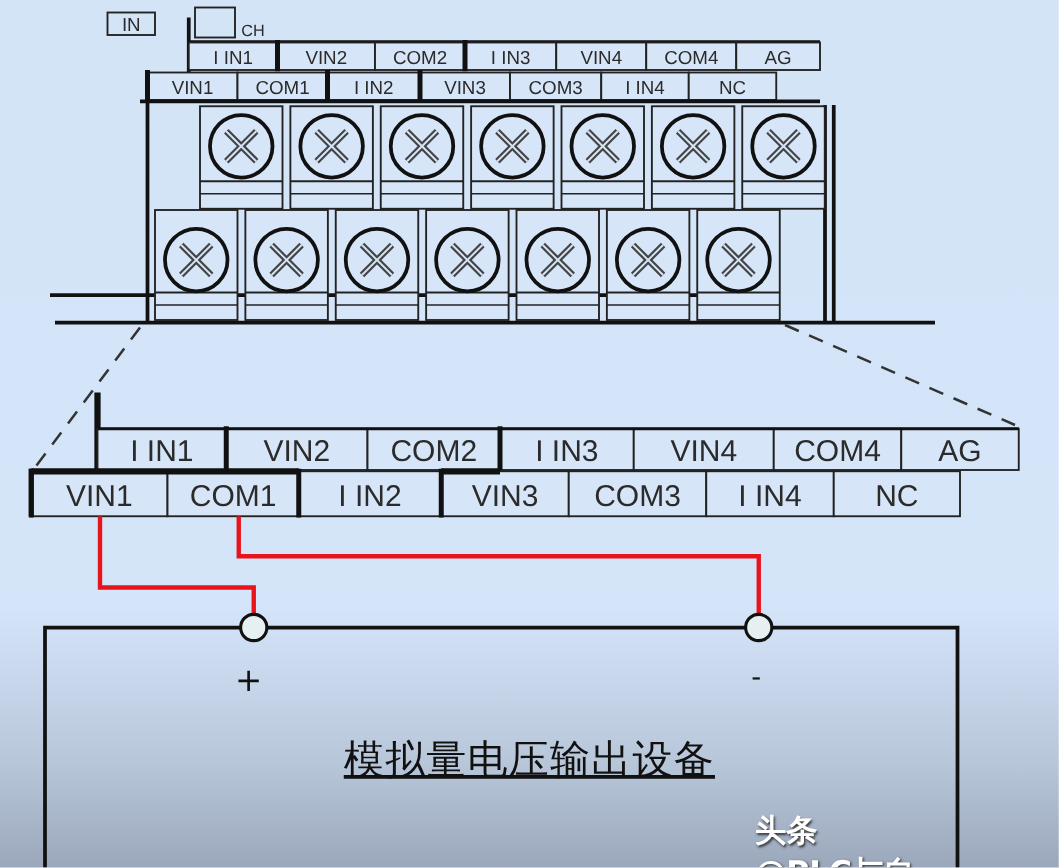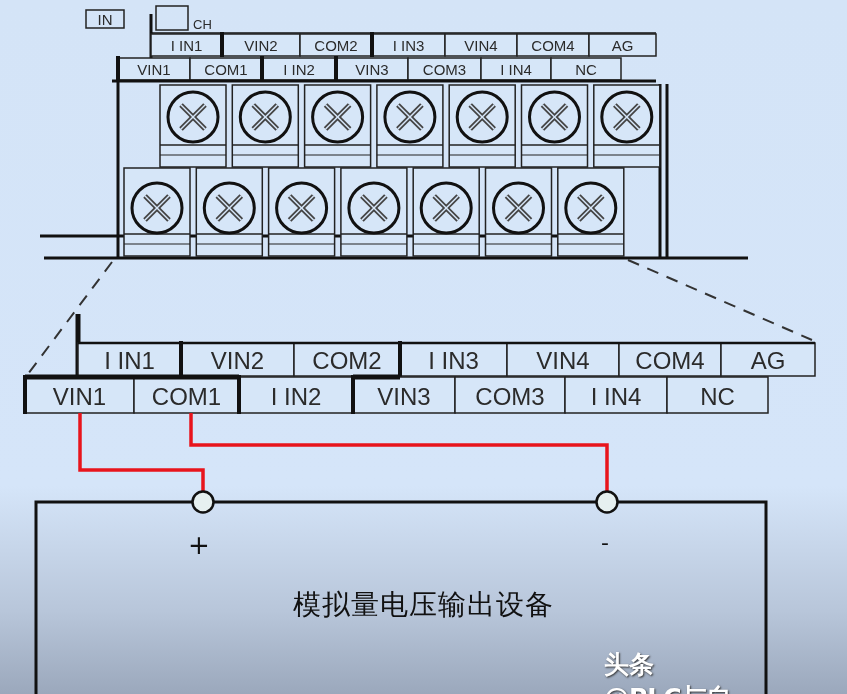--- a/index.html
+++ b/index.html
@@ -5,22 +5,23 @@
   html, body { margin: 0; padding: 0; }
   body {
     width: 847px; height: 694px; overflow: hidden; position: relative;
     background: linear-gradient(180deg, #d4e4f7 0%, #d5e5f9 70%, #b8c6da 88%, #9ba8bc 100%);
     font-family: "Liberation Sans", "DejaVu Sans", sans-serif;
   }
   #stage { position: absolute; left: 0; top: 0; width: 740px; height: 694px; }
   svg text { font-family: "Liberation Sans", "DejaVu Sans", sans-serif; fill: #2b2b2b; }
   .device-label {
     position: absolute; left: 0; width: 847px; top: 586px; text-align: center;
-    font-family: "DejaVu Sans", sans-serif; font-size: 28px; color: #111; letter-spacing: 1px;
+    font-family: "DejaVu Sans", sans-serif; font-size: 32px; color: #111; letter-spacing: 1px;
     padding-left: 0;
+    text-decoration: underline;
   }
   .plus { position: absolute; left: 188px; top: 530px; font-size: 26px; color: #111; font-family: "DejaVu Sans", sans-serif; }
   .minus { position: absolute; left: 601px; top: 530px; font-size: 22px; color: #111; font-family: "DejaVu Sans", sans-serif; }
   .watermark {
     position: absolute; left: 604px; top: 648px; font-size: 25px; color: #fff; font-weight: bold;
     font-family: "DejaVu Sans", sans-serif; text-shadow: 1px 1px 2px #333;
   }
 </style>
 </head>
 <body>

